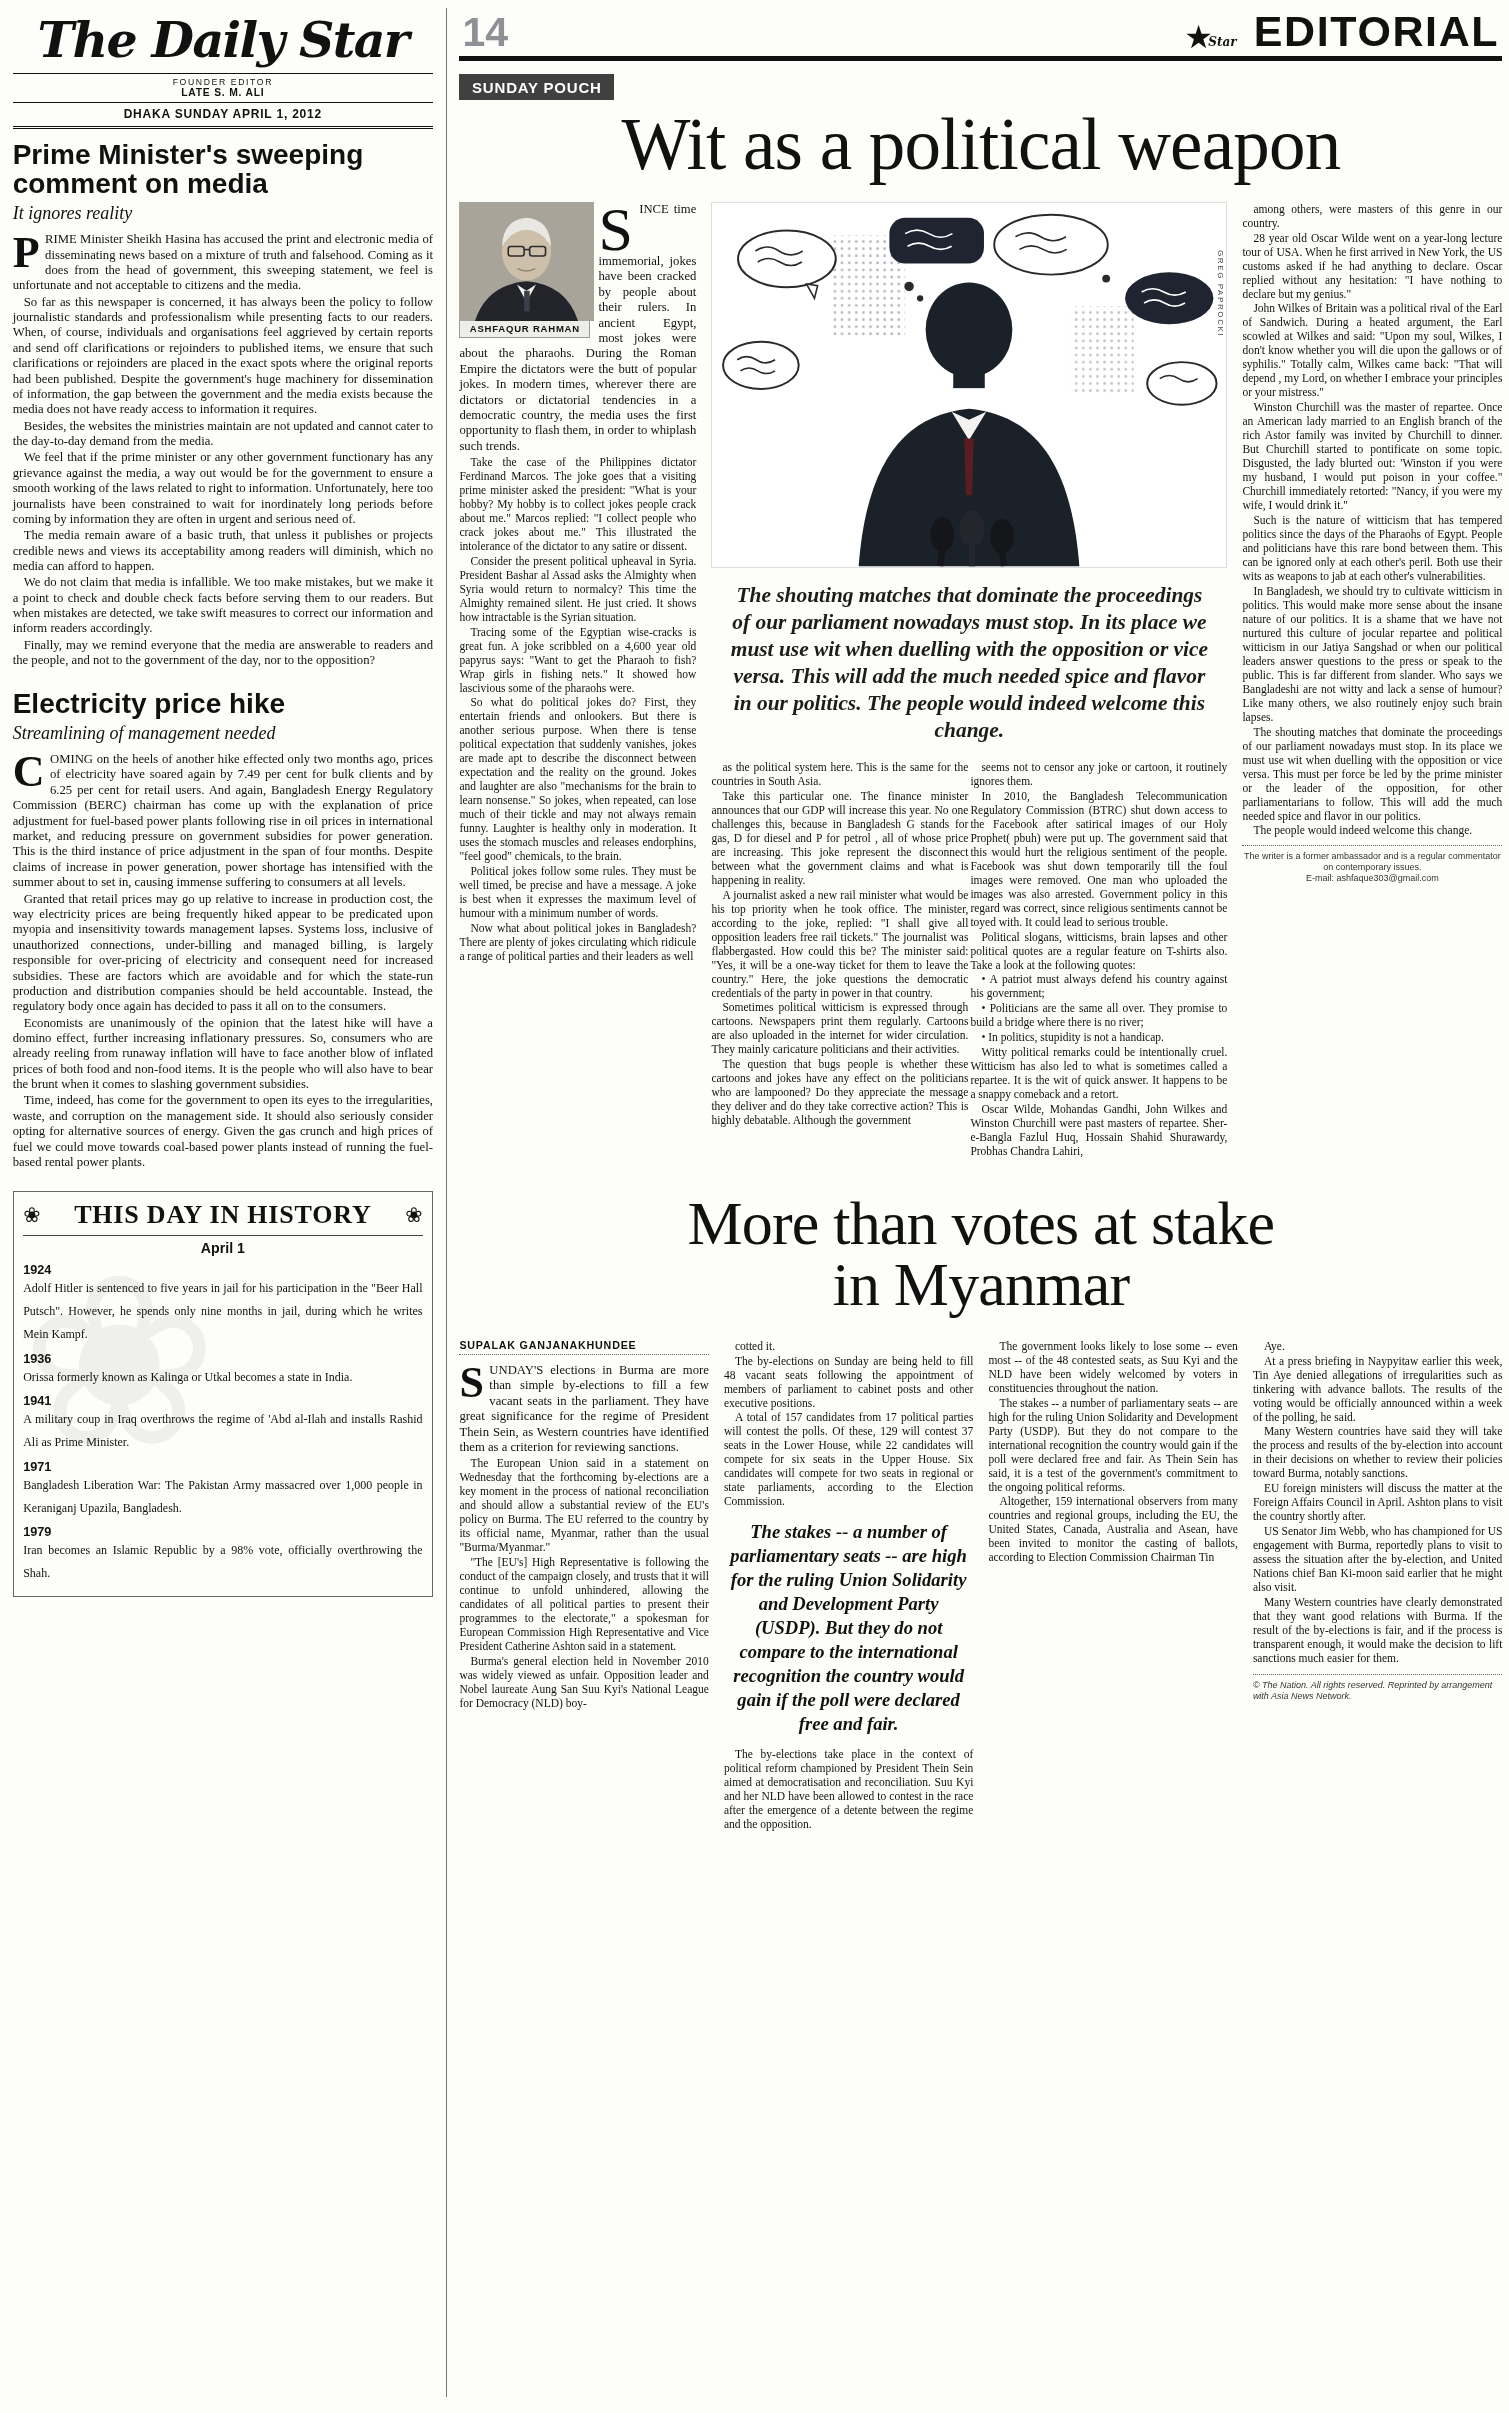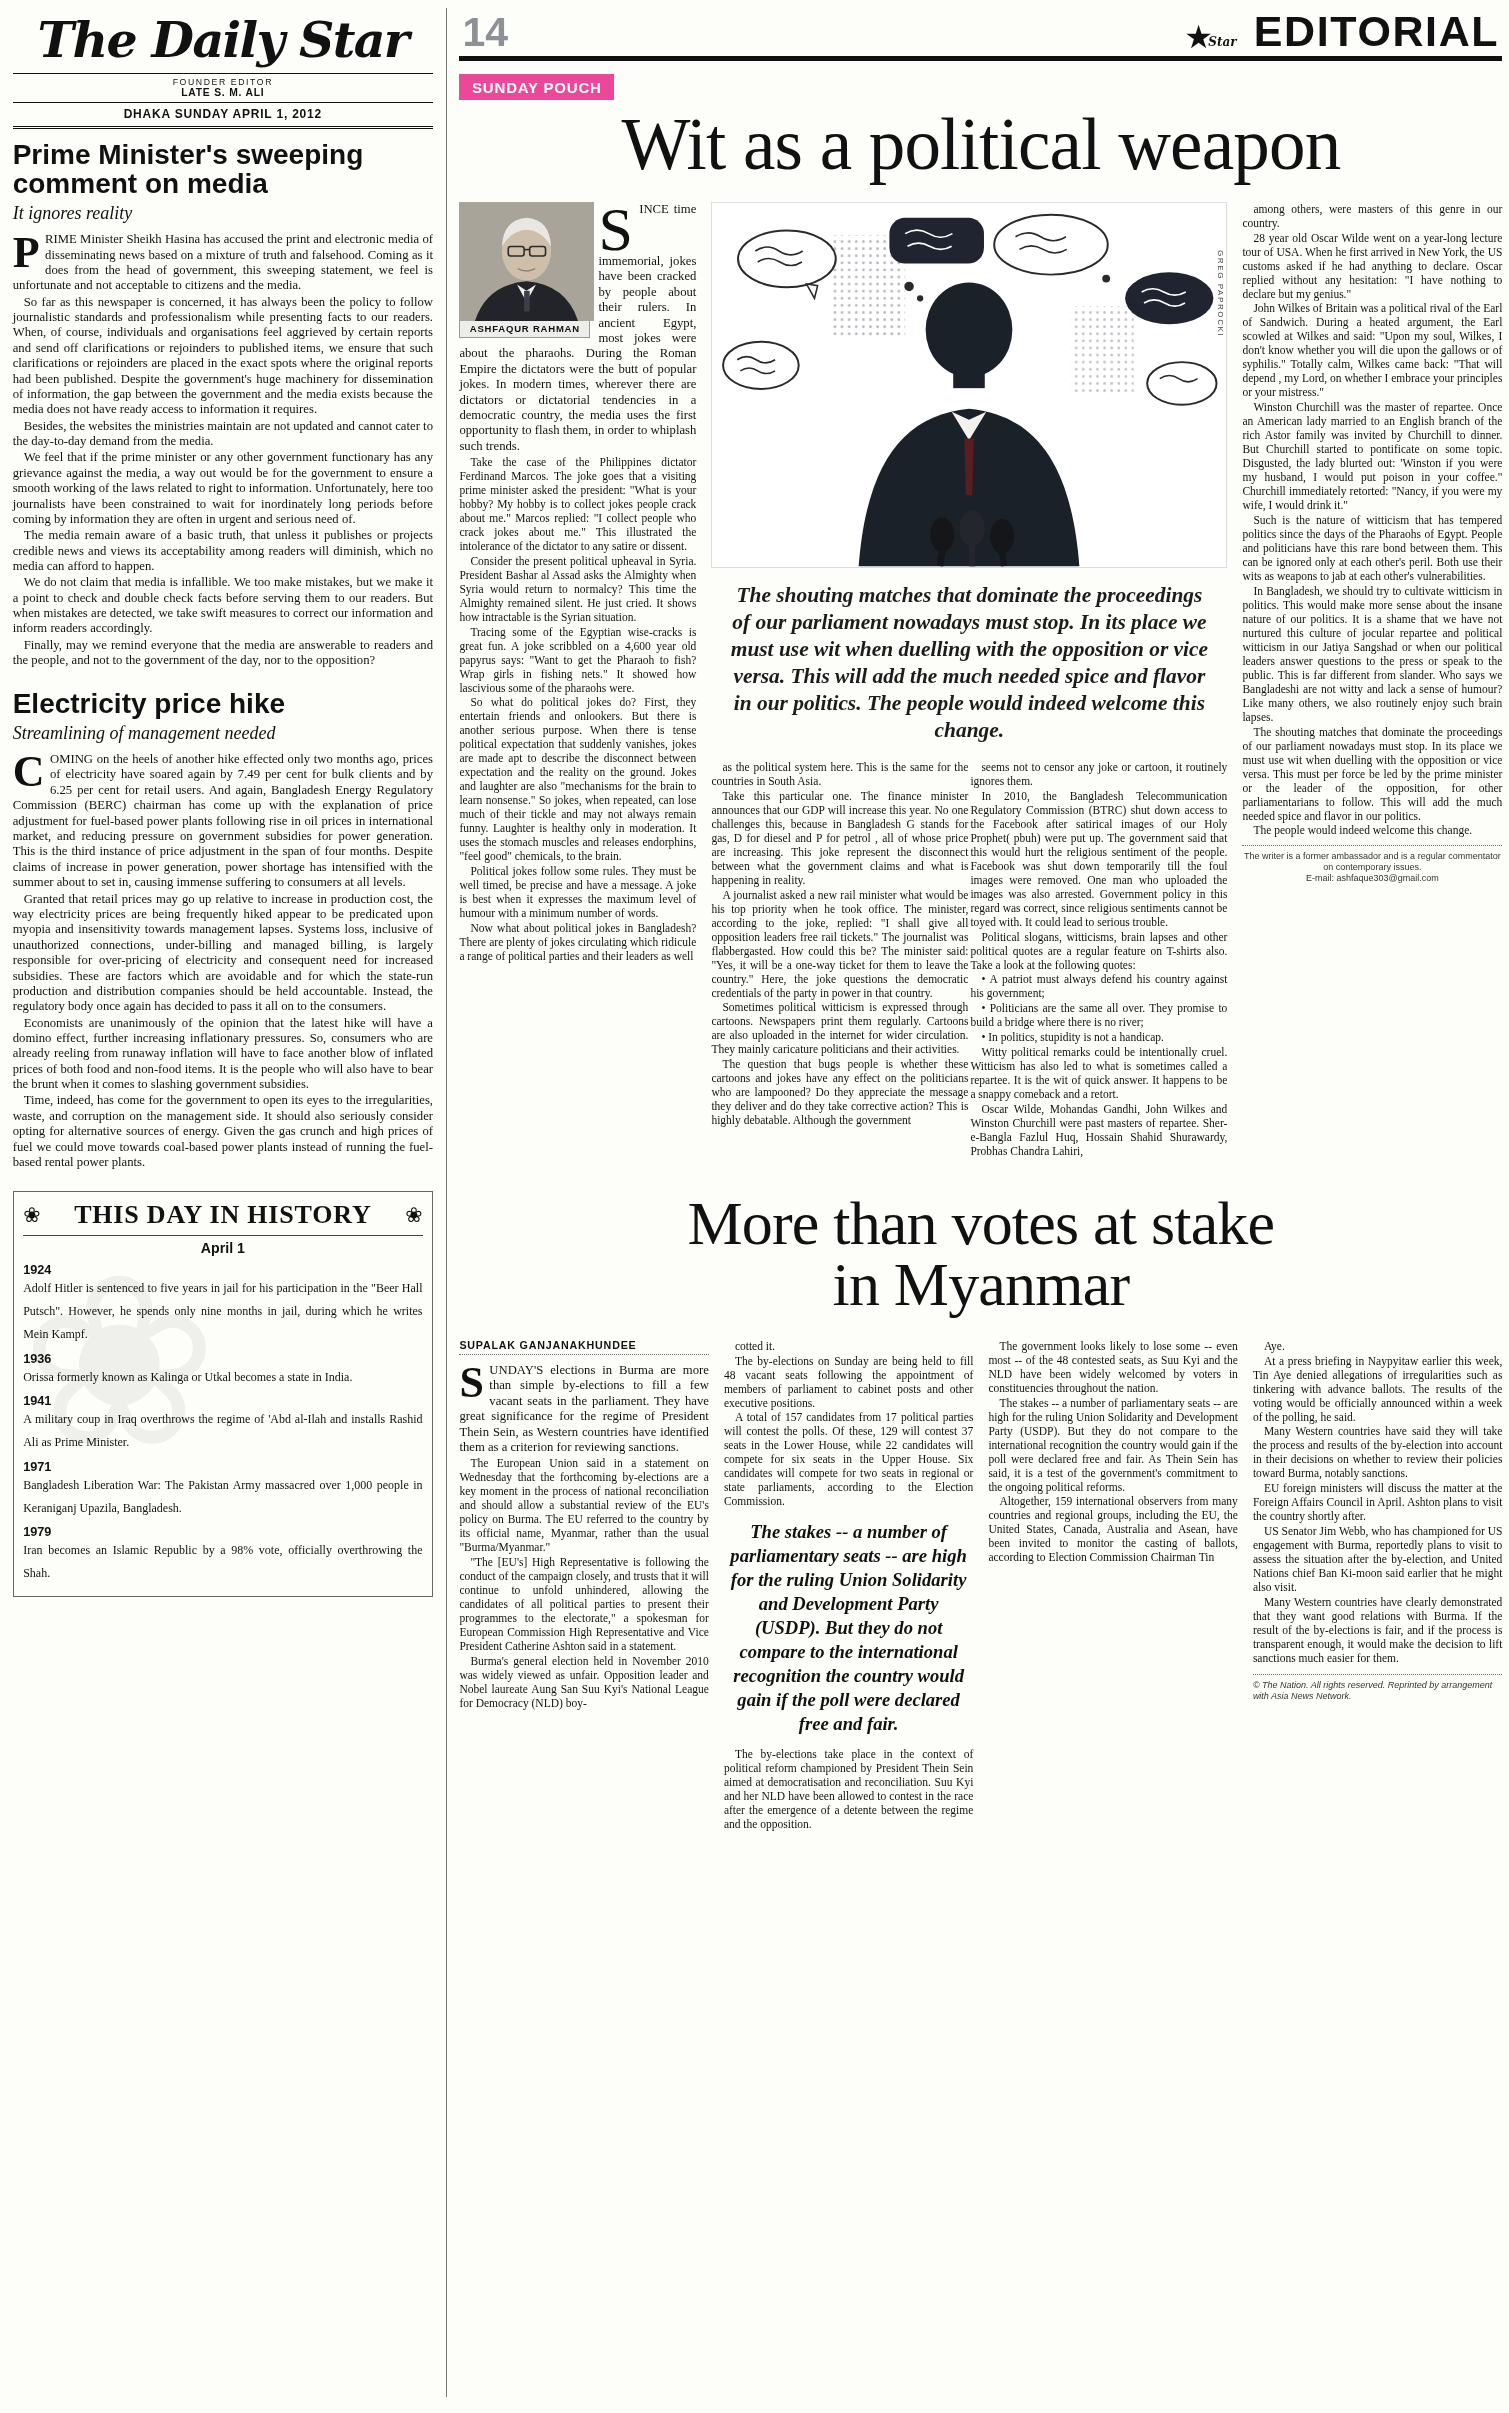--- a/index.html
+++ b/index.html
@@ -38,21 +38,21 @@
   
   .main-col { flex:1; padding-left:12.7px; }
   .main-header { display:flex; align-items:flex-end; justify-content:space-between; padding:1.6px 3.2px 3.2px; }
   .page-num { font-family:"Liberation Sans",sans-serif; font-weight:bold; font-size:41px; line-height:1; color:#8d9094; }
   .section-logo { display:flex; align-items:flex-end; gap:6.3px; }
   .mini-star { font-family:"DejaVu Sans",sans-serif; font-size:32px; line-height:1; color:#111; }
   .mini-star-text { font-family:"DejaVu Serif",serif; font-style:italic; font-weight:bold; font-size:12px; position:relative; left:-11px; top:-3.2px; }
   .section-title { font-family:"Liberation Sans",sans-serif; font-weight:bold; font-size:43px; line-height:1; letter-spacing:1.6px; }
   .header-rule { height:5.5px; background:#111; margin-bottom:11px; }
 
-  .pouch-tag { display:inline-block; background:#ec4899; color:#fff; font-family:"Liberation Sans",sans-serif; font-weight:bold; font-size:15px; letter-spacing:0.8px; padding:4.7px 12.7px; margin:1.6px 0 6.3px; }
+  .pouch-tag { display:inline-block; background:#404040; color:#fff; font-family:"Liberation Sans",sans-serif; font-weight:bold; font-size:15px; letter-spacing:0.8px; padding:4.7px 12.7px; margin:1.6px 0 6.3px; }
   .wit-headline { font-family:"Liberation Serif",serif; font-weight:400; font-size:73px; line-height:1.0; text-align:center; letter-spacing:-0.8px; margin:1.6px 0 20.6px; }
 
   .wit-body { display:grid; grid-template-columns:237px 516px 260px; column-gap:15px; }
   .wit-body .body-text p, .wit-body p, .my-body p { font-size:11.5px; line-height:14px; text-align:justify; }
   .author { width:131px; float:left; margin:0 8px 3.2px 0; }
   .author svg { display:block; width:135px; height:119px; background:#b9b4aa; }
   .author figcaption { border:0.8px solid #999; border-top:none; background:#ededea; font-family:"Liberation Sans",sans-serif; font-weight:bold; font-size:9.5px; letter-spacing:0.8px; text-align:center; padding:2.4px 0; }
   .dropcap-lg { float:left; font-family:"Liberation Serif",serif; font-weight:400; font-size:62px; line-height:49px; padding:3.2px 6.3px 0 0; }
 
   .illo { position:relative; border:0.8px solid #ddd; }

